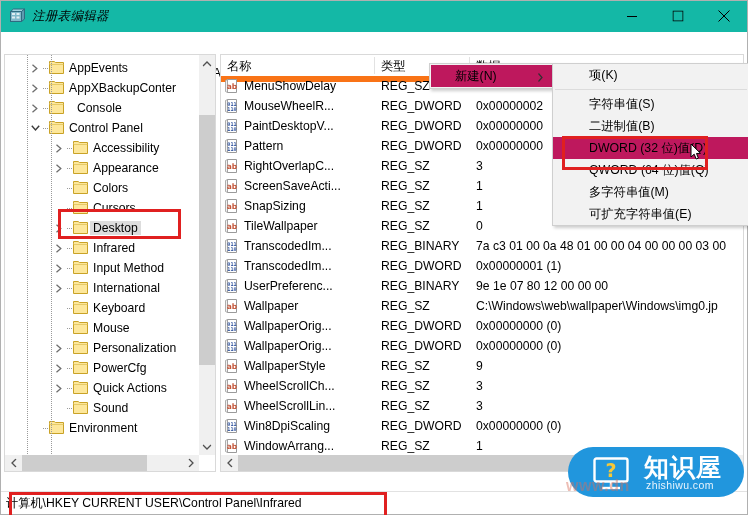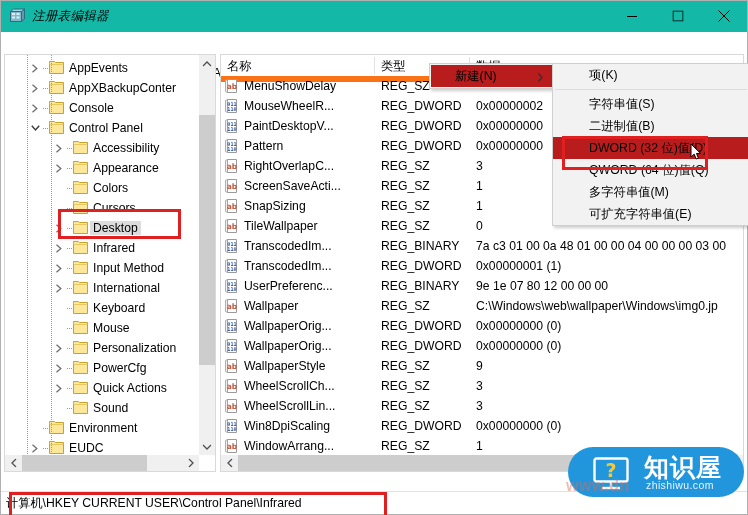--- a/index.html
+++ b/index.html
@@ -72,21 +72,21 @@
   .vicon{position:absolute;left:4px;top:3px;width:14px;height:14px;}
   .vname{position:absolute;left:23px;top:3px;font-size:12.2px;color:#000;}
   .vtype{position:absolute;left:160px;top:3px;font-size:12.2px;color:#000;}
   .vdata{position:absolute;left:255px;top:3px;font-size:12.2px;color:#000;}
 
   
   .ctx{position:absolute;background:#f2f2f2;border:1px solid #cfcfcf;
        box-shadow:2px 2px 3px rgba(0,0,0,.20);z-index:40;}
   .ctx .mi{position:relative;height:22px;white-space:nowrap;cursor:default;}
   .ctx .mi .mlbl{position:absolute;left:36px;top:3px;font-size:12.3px;color:#000;}
-  .ctx .mi.hl{background:#b91c1c;}
+  .ctx .mi.hl{background:#be185d;}
   .ctx .sep{height:1px;background:#dcdcdc;margin:3px 2px;}
   .ctx .arrowR{position:absolute;right:10px;top:6px;}
 
   
   .redbox{position:absolute;border:3px solid #e02020;z-index:60;pointer-events:none;}
 
   
   .statusbar{position:absolute;left:0;bottom:0;width:746px;height:22px;background:#fff;
              border-top:1px solid #e2e2e2;}
   .statustext{position:absolute;left:5px;top:3px;font-size:12.2px;color:#000;white-space:nowrap;}
@@ -180,21 +180,21 @@
           <span class="tw" style="left: 22px;">
             <svg width="8" height="9" viewBox="0 0 8 9">
               <path d="M1.5 0.8 L5.8 4.5 L1.5 8.2" fill="none" stroke="#6d6d6d" stroke-width="1.3"></path>
             </svg>
           </span>
           <span class="dotline" style="left: 38px;"></span>
           <span class="folder" style="left: 44px;"><svg width="15" height="13" viewBox="0 0 15 13">
               <path d="M0.5 2.5 L0.5 12.5 L14.5 12.5 L14.5 1.5 L6.5 1.5 L5.2 0.5 L0.5 0.5 Z" fill="#fde79b" stroke="#c9a227" stroke-width="1"></path>
               <path d="M0.5 3.5 L14.5 3.5" stroke="#e0c35a" stroke-width="0.8"></path>
             </svg></span>
-          <span class="tlabel" style="left: 64px;">Console</span>
+          <span class="tlabel" style="left: 72px;">Console</span>
         </div>
         <div class="tnode" style="top: 63px;">
           <span class="tw" style="left: 22px;">
             <svg width="9" height="8" viewBox="0 0 9 8">
               <path d="M0.8 1.8 L4.5 6 L8.2 1.8" fill="none" stroke="#3a3a3a" stroke-width="1.4"></path>
             </svg>
           </span>
           <span class="dotline" style="left: 38px;"></span>
           <span class="folder" style="left: 44px;"><svg width="15" height="13" viewBox="0 0 15 13">
               <path d="M0.5 2.5 L0.5 12.5 L14.5 12.5 L14.5 1.5 L6.5 1.5 L5.2 0.5 L0.5 0.5 Z" fill="#fde79b" stroke="#c9a227" stroke-width="1"></path>
@@ -359,33 +359,20 @@
             </svg></span>
           <span class="tlabel" style="left: 88px;">Quick Actions</span>
         </div>
         <div class="tnode" style="top: 363px;">
           <span class="dotline" style="left: 38px;"></span>
           <span class="folder" style="left: 44px;"><svg width="15" height="13" viewBox="0 0 15 13">
               <path d="M0.5 2.5 L0.5 12.5 L14.5 12.5 L14.5 1.5 L6.5 1.5 L5.2 0.5 L0.5 0.5 Z" fill="#fde79b" stroke="#c9a227" stroke-width="1"></path>
               <path d="M0.5 3.5 L14.5 3.5" stroke="#e0c35a" stroke-width="0.8"></path>
             </svg></span>
           <span class="tlabel" style="left: 64px;">Environment</span>
-        </div>
-        <div class="tnode" style="top: 383px;">
-          <span class="tw" style="left: 22px;">
-            <svg width="8" height="9" viewBox="0 0 8 9">
-              <path d="M1.5 0.8 L5.8 4.5 L1.5 8.2" fill="none" stroke="#6d6d6d" stroke-width="1.3"></path>
-            </svg>
-          </span>
-          <span class="dotline" style="left: 38px;"></span>
-          <span class="folder" style="left: 44px;"><svg width="15" height="13" viewBox="0 0 15 13">
-              <path d="M0.5 2.5 L0.5 12.5 L14.5 12.5 L14.5 1.5 L6.5 1.5 L5.2 0.5 L0.5 0.5 Z" fill="#fde79b" stroke="#c9a227" stroke-width="1"></path>
-              <path d="M0.5 3.5 L14.5 3.5" stroke="#e0c35a" stroke-width="0.8"></path>
-            </svg></span>
-          <span class="tlabel" style="left: 64px;">EUDC</span>
         </div>
         <div class="tnode" style="top: 403px;">
           <span class="tw" style="left: 22px;"></span>
         </div>
         <span class="vline" style="left: 22px;"></span>
         <span class="vline" style="left: 46px;"></span>
       </div>
 
     <div class="vscroll">
       <div class="arrow up">

